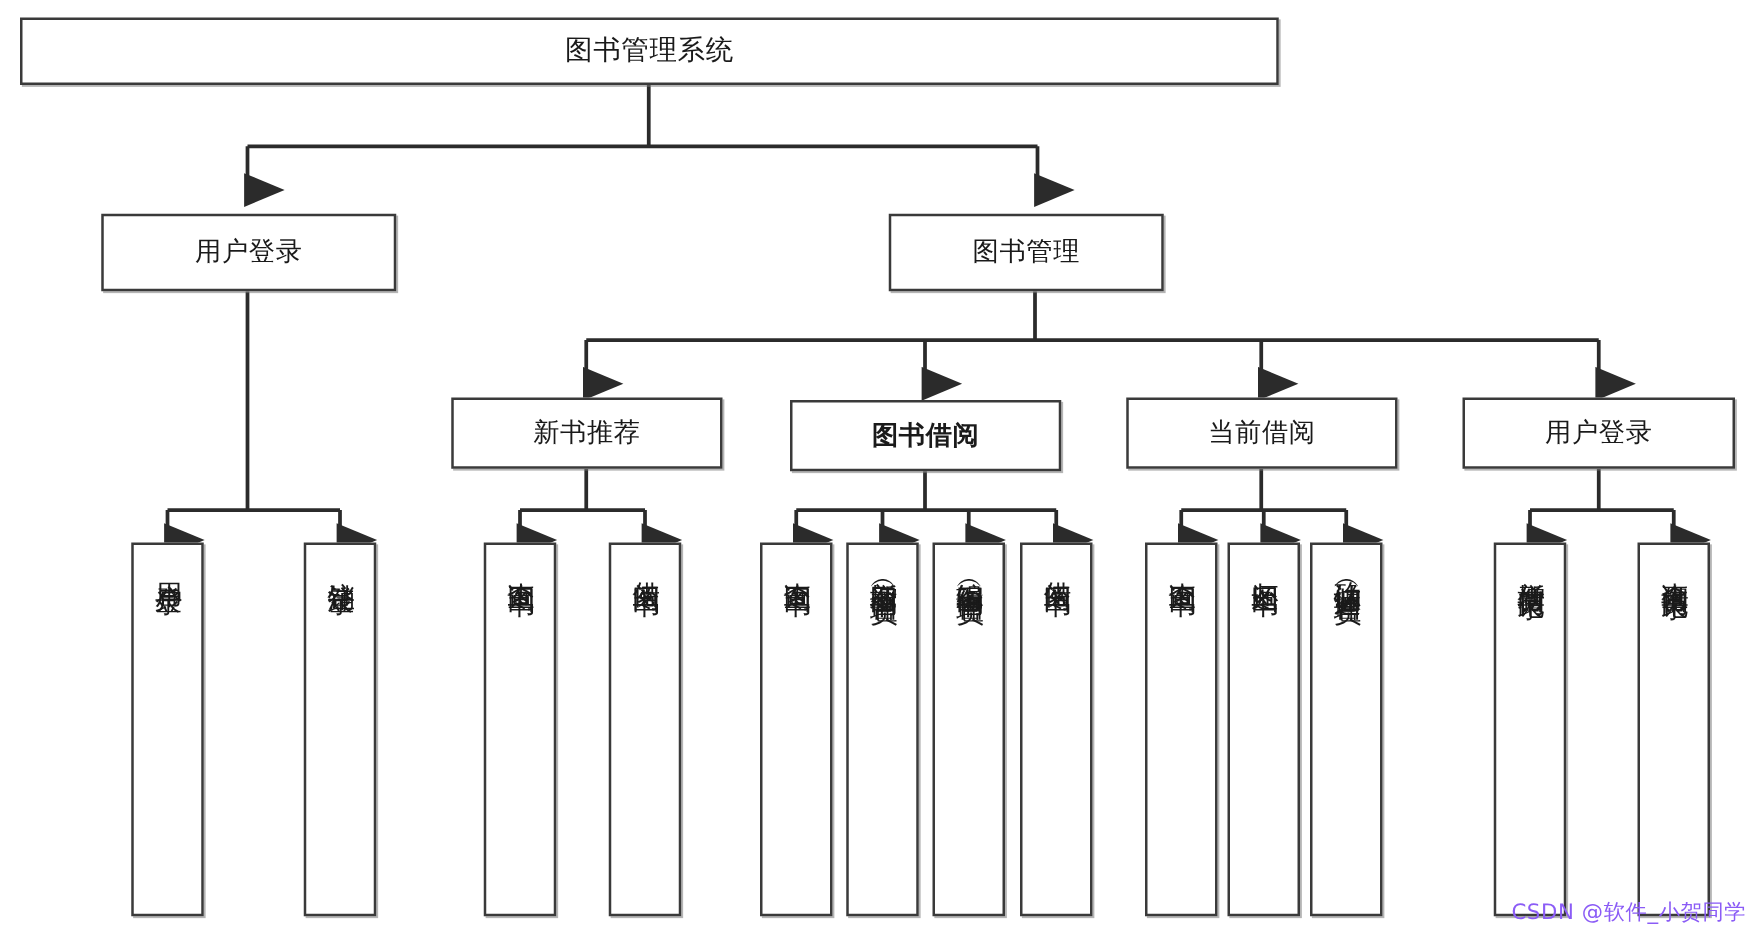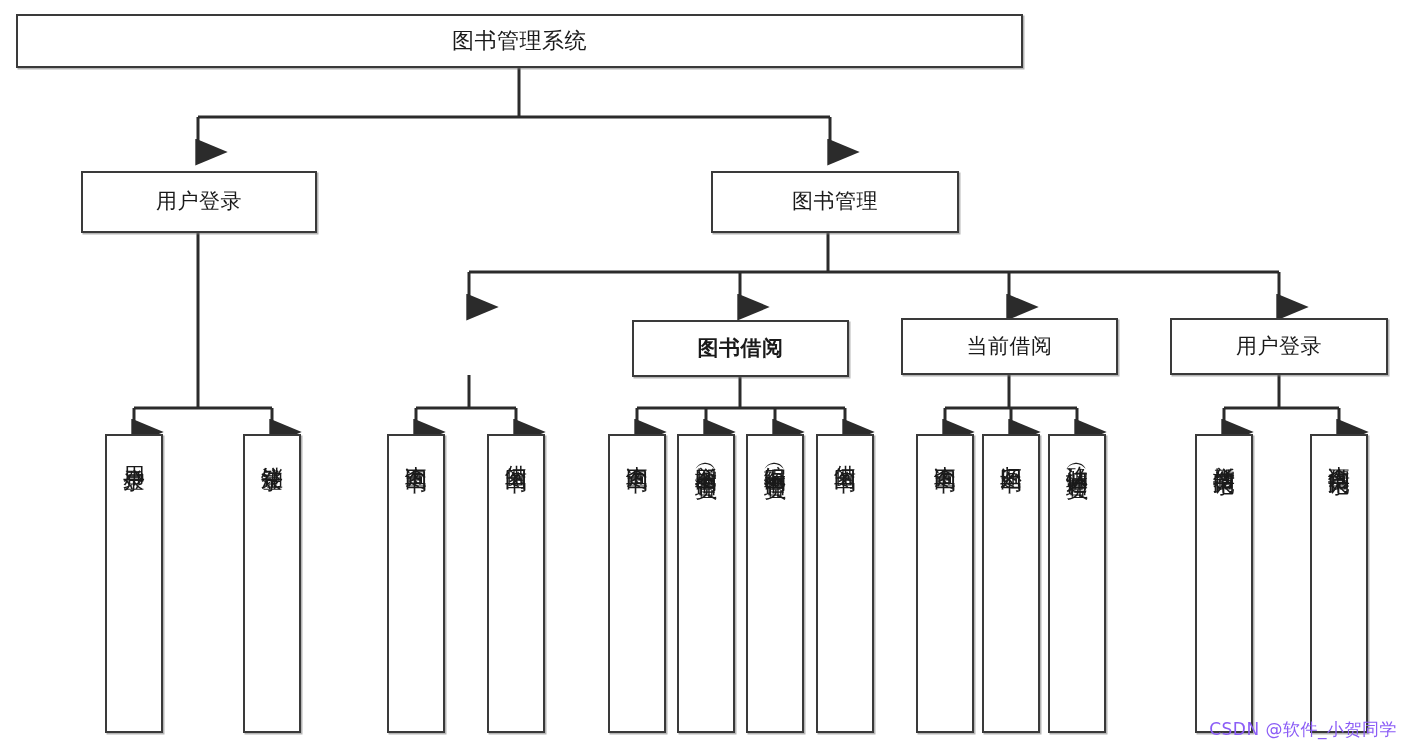--- a/index.html
+++ b/index.html
@@ -131,24 +131,27 @@
     </g>
   </svg>
 
   <div class="node horiz root" style="left:16px; top:14px; width:1007px; height:54px;">
     <span class="node-label">图书管理系统</span>
   </div>
 
   <div class="node horiz" style="left:81px; top:171px; width:236px; height:62px;">
     <span class="node-label">用户登录</span>
   </div>
-  <div class="node horiz" style="left:711px; top:171px; width:248px; height:62px;">
+  <div class="node horiz" style="left:711px; top:171px; width:220px; height:62px;">
     <span class="node-label">图书管理</span>
   </div>
 
+  <div class="node horiz" style="left:361px; top:318px; width:217px; height:57px;">
+    <span class="node-label">新书推荐</span>
+  </div>
   <div class="node horiz" style="left:632px; top:320px; width:217px; height:57px;font-weight:bold;">
     <span class="node-label">图书借阅</span>
   </div>
   <div class="node horiz" style="left:901px; top:318px; width:217px; height:57px;">
     <span class="node-label">当前借阅</span>
   </div>
   <div class="node horiz" style="left:1170px; top:318px; width:218px; height:57px;">
     <span class="node-label">用户登录</span>
   </div>
 

